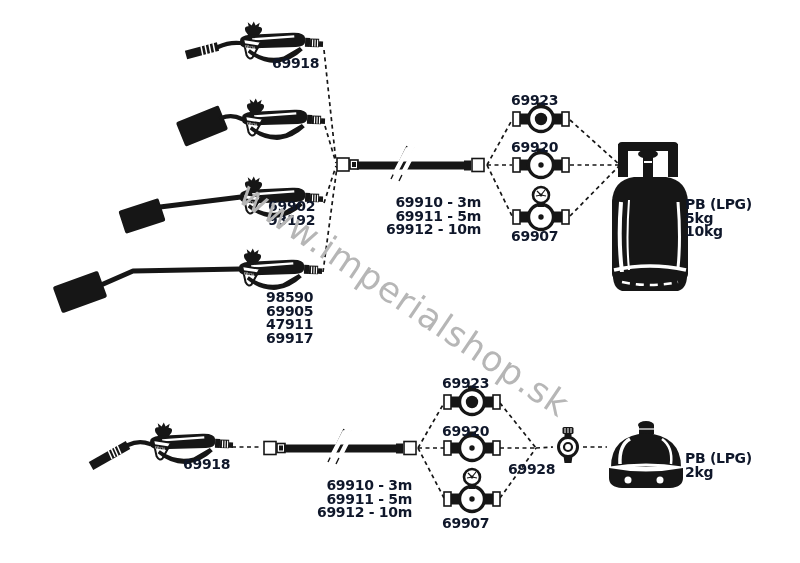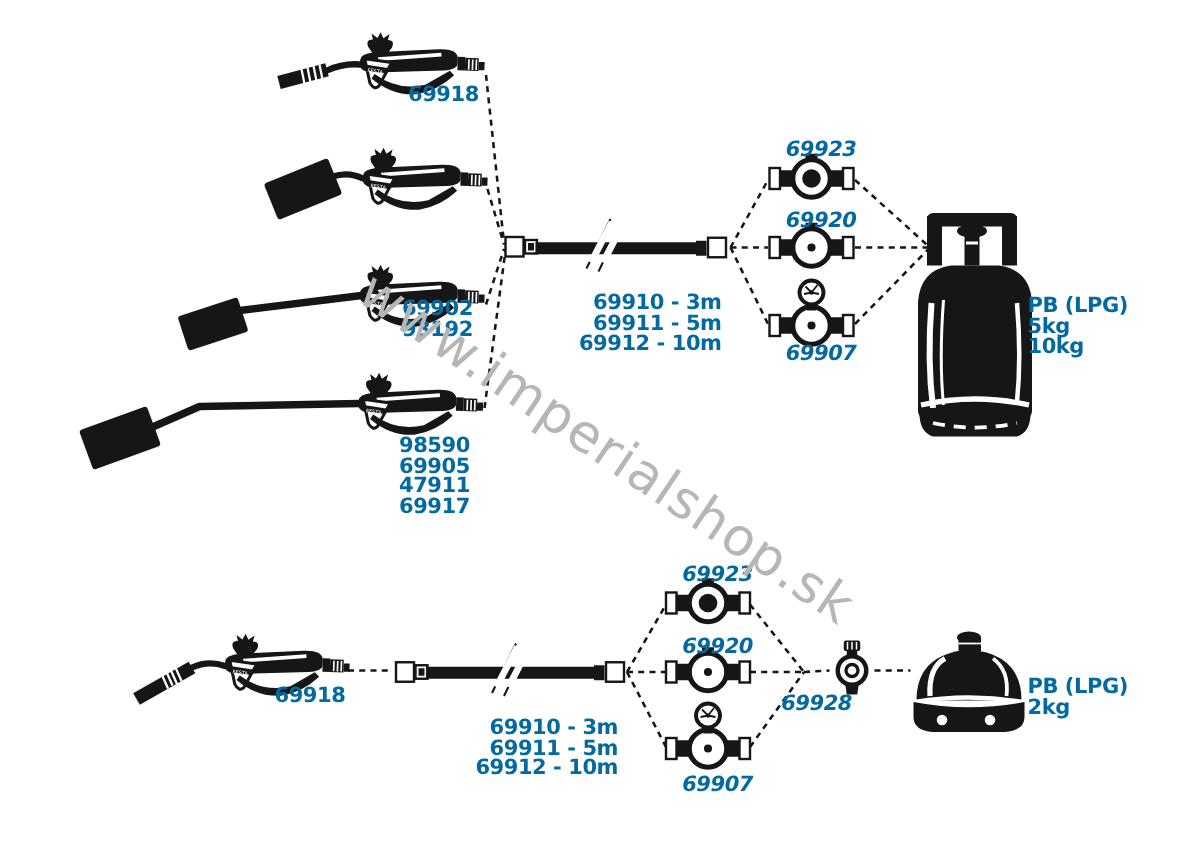--- a/index.html
+++ b/index.html
@@ -7,22 +7,22 @@
          font-family:"DejaVu Sans","Liberation Sans",sans-serif;}
   svg{position:absolute;left:0;top:0;}
   .ink{fill:#161616;}
   .wbox{fill:#ffffff;stroke:#161616;stroke-width:1.6;}
   .dash{fill:none;stroke:#161616;stroke-width:1.7;stroke-dasharray:4 3.5;}
   .tube{fill:none;stroke:#161616;stroke-width:4.2;stroke-linecap:round;}
   .tube2{fill:none;stroke:#161616;stroke-width:5;stroke-linecap:butt;stroke-linejoin:round;}
   .noz{fill:none;stroke:#161616;stroke-width:9;}
   .wline{fill:none;stroke:#ffffff;}
   .lbl{position:absolute;font-weight:700;font-size:14px;letter-spacing:-0.3px;
-       color:#0369a1;line-height:13.5px;white-space:nowrap;}
-  .ctr{text-align:right;font-style:italic;}
+       color:#0f172a;line-height:13.5px;white-space:nowrap;}
+  .ctr{text-align:left;}
   .rgt{text-align:right;margin-top:25px;}
   .watermark{position:absolute;left:254px;top:174px;font-size:35px;font-weight:400;
        color:#b6b6b6;letter-spacing:1px;transform:rotate(34deg);transform-origin:0 0;
        white-space:nowrap;pointer-events:none;}
 </style>
 </head>
 <body>
 
 <div class="stage">
 

